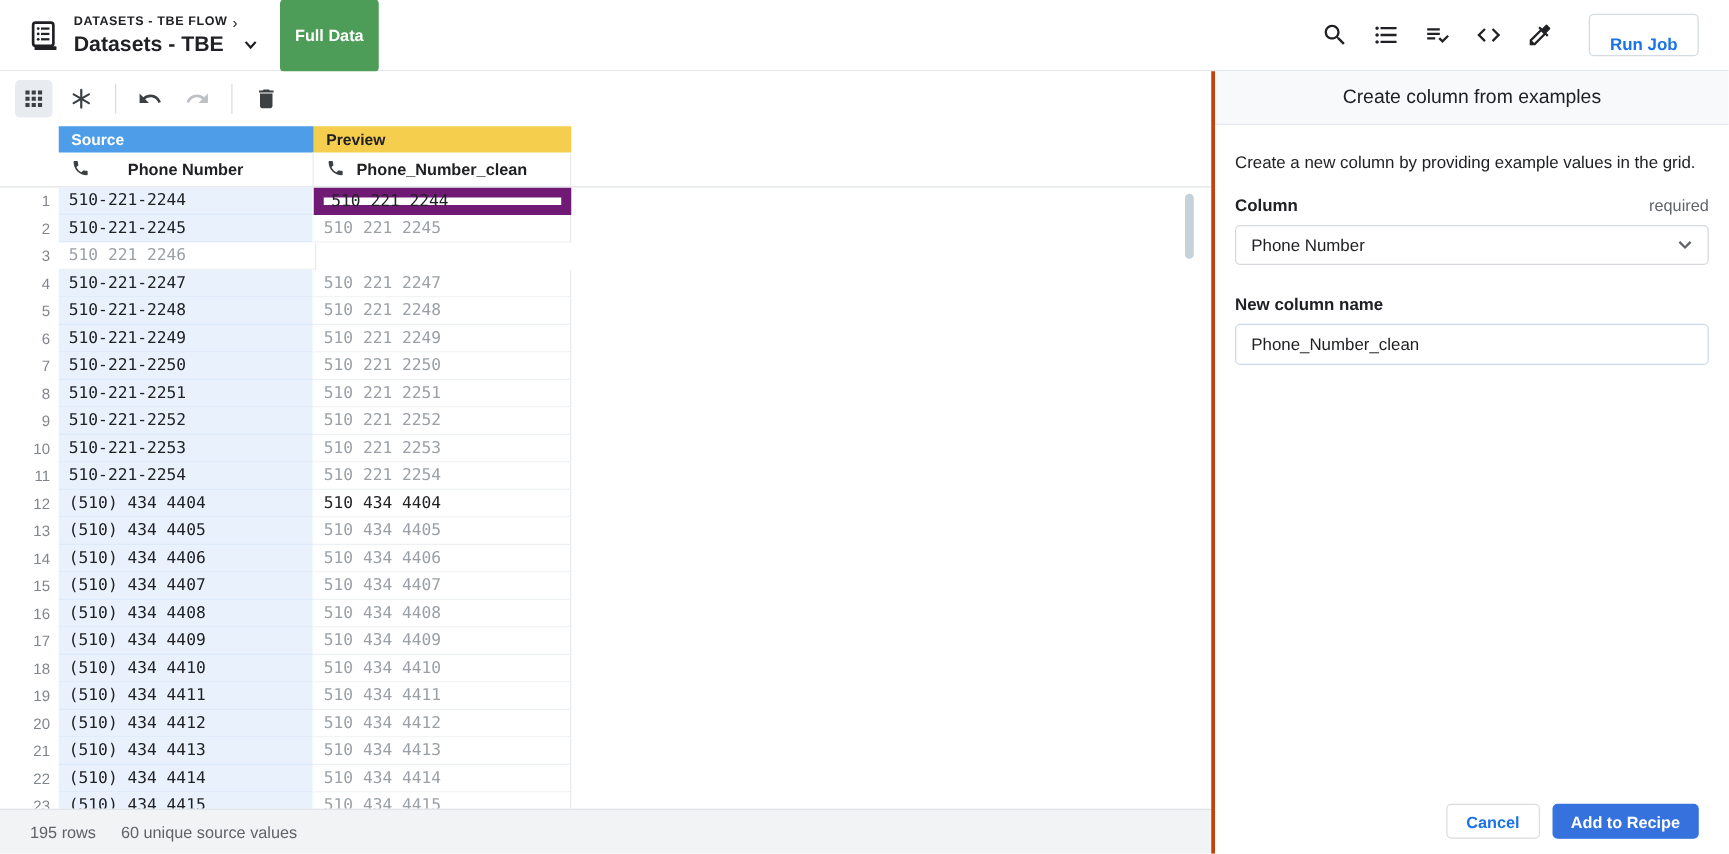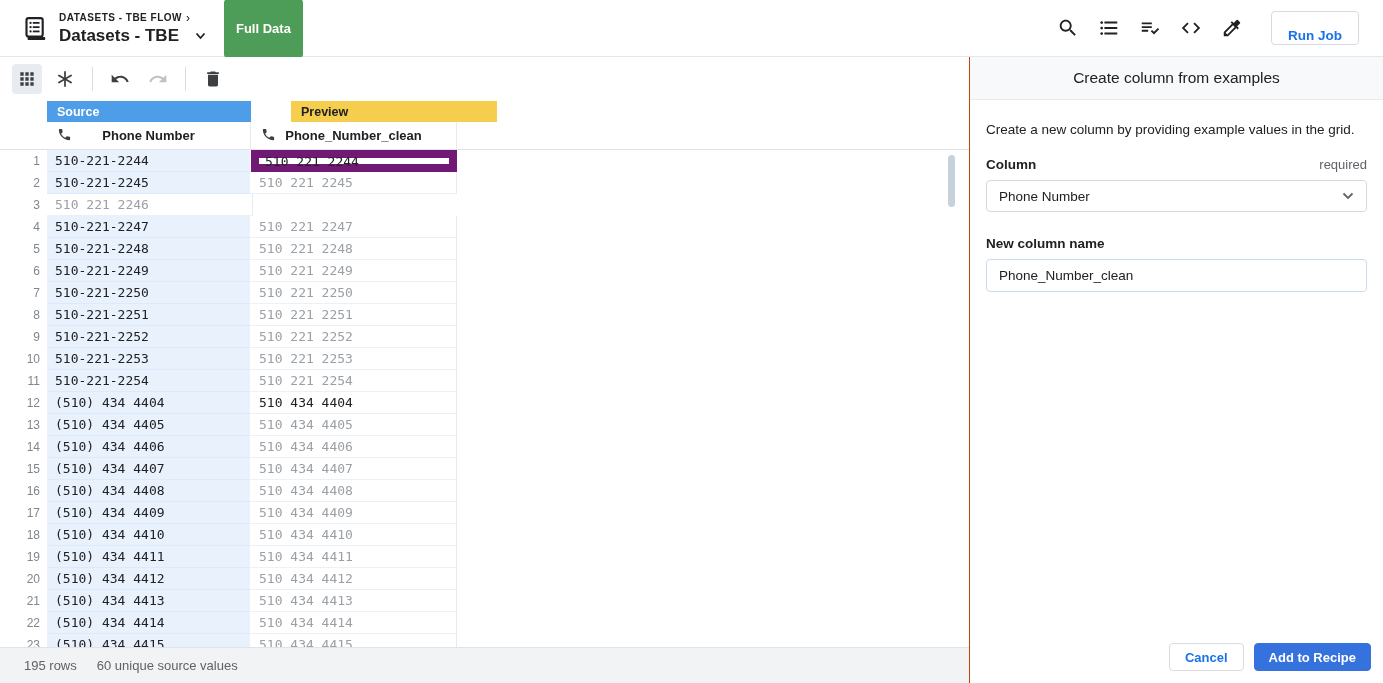--- a/index.html
+++ b/index.html
@@ -21,37 +21,37 @@
   .header-right { margin-left:auto; display:flex; align-items:center; gap:17px; padding-right:24px; }
   .hicon { width:24px; height:24px; display:flex; align-items:center; justify-content:center; cursor:pointer; }
   .hicon svg { fill:#202124; }
   .run-job { margin-left:10px; height:30px; padding:16px 16px; background:#fff; border:1px solid #d5dbe3;
     border-radius:4px; color:#1a73e8; font-size:13.5px; font-weight:600; cursor:pointer;
     font-family:"Liberation Sans", sans-serif; }
 
   
   .grid-area { position:absolute; left:0; top:57px; width:969px; height:626px; background:#fff; }
   .panel { position:absolute; left:969px; top:57px; width:414px; height:626px; background:#fff;
-    border-left:1px solid #c2410c; }
+    border-left:3px solid #c2410c; }
 
   
   .toolbar { height:44px; display:flex; align-items:center; padding-left:12px; gap:8px; }
   .ticon { width:30px; height:30px; border-radius:4px; display:flex; align-items:center; justify-content:center; cursor:pointer; }
   .ticon svg { fill:#3c4043; }
   .ticon.active { background:#e8ecf1; }
   .ticon.disabled svg { fill:#bdc1c6; }
   .tdivider { width:1px; height:24px; background:#dadce0; margin:0 4px; }
 
   
   .band-row { display:flex; height:21px; }
   .band-spacer { width:47px; }
   .band.source { width:204px; background:#4d9de8; color:#fff; font-size:12.5px; font-weight:700;
     display:flex; align-items:center; padding-left:10px; }
   .band.preview { width:206px; background:#f6ce4d; color:#202124; font-size:12.5px; font-weight:700;
-    display:flex; align-items:center; padding-left:10px;margin-left:40px; }
+    display:flex; align-items:center; padding-left:10px; }
 
   .colname-row { display:flex; height:28px; border-bottom:1px solid #dfe3e8; }
   .colname { display:flex; align-items:center; font-size:13px; font-weight:700; position:relative; }
   .colname .phone { position:absolute; left:10px; }
   .colname .cname { flex:1; text-align:center; }
   .colname.src { width:204px; margin-left:47px; border-right:1px solid #e7ebf0; }
   .colname.prev { width:206px; border-right:1px solid #e7ebf0; }
 
   .rows-viewport { height:497px; overflow:hidden; position:relative; }
   .row { display:flex; height:22px; }
@@ -82,21 +82,21 @@
   .field-label { font-size:13.5px; font-weight:700; color:#202124; }
   .required { font-size:13px; color:#5f6368; }
   .select-box { margin-top:8px; height:32px; border:1px solid #d5d9dd; border-radius:4px; background:#fff;
     display:flex; align-items:center; justify-content:space-between; padding:0 12px; font-size:13.5px;
     color:#202124; cursor:pointer; }
   .select-box svg { fill:none; stroke:#5f6368; stroke-width:1.8; }
   .label-solo { margin-top:24px; font-size:13.5px; font-weight:700; color:#202124; }
   .text-input { margin-top:8px; width:100%; height:33px; border:1px solid #ccd9ee; border-radius:4px;
     padding:0 12px; font-size:13.5px; color:#202124; font-family:"Liberation Sans", sans-serif;
     background:#fff; outline:none; }
-  .panel-footer { position:absolute; right:12px; bottom:12px; display:flex; gap:10px; }
+  .panel-footer { position:absolute; right:24px; bottom:12px; display:flex; gap:10px; }
   .btn { height:28px; border-radius:4px; font-size:13px; font-weight:600; cursor:pointer;
     font-family:"Liberation Sans", sans-serif; }
   .btn.cancel { background:#fff; border:1px solid #dadce0; color:#1a73e8; padding:0 15px; }
   .btn.primary { background:#3572dd; border:1px solid #3572dd; color:#fff; padding:0 14px; }
 </style>
 </head>
 <body>
 
 <div class="app">
 

